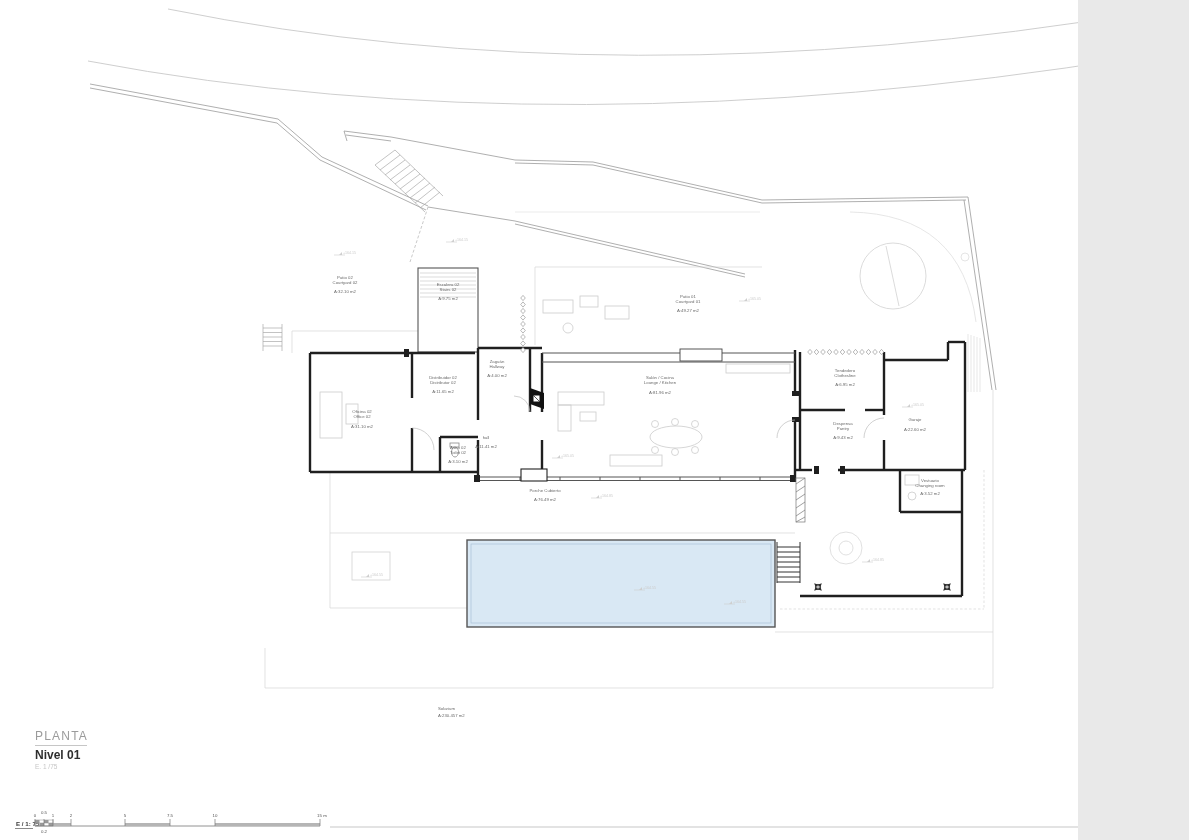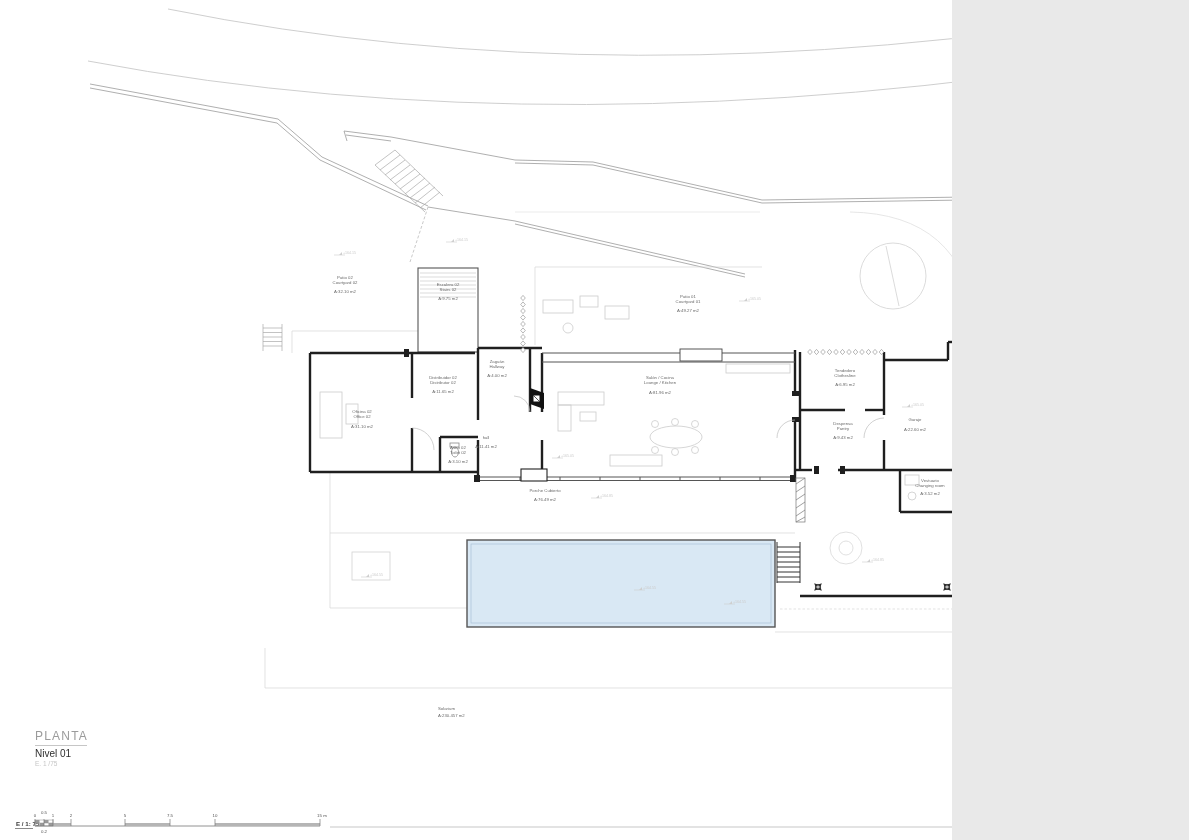--- a/index.html
+++ b/index.html
@@ -1,24 +1,24 @@
 <!DOCTYPE html>
 <html><head>
 <meta charset="utf-8">
 <style>
   html,body{margin:0;padding:0;background:#e9e9e9;}
   .sheet{
-    position:relative;width:944px;height:840px;background:#ffffff;
-    font-family:"Liberation Sans", sans-serif;overflow:hidden;padding-left:8px;
+    position:relative;width:1078px;height:840px;background:#ffffff;
+    font-family:"Liberation Sans", sans-serif;overflow:hidden;
   }
   svg{position:absolute;left:0;top:0;}
   .titleblock{position:absolute;left:35px;top:729px;width:120px;}
   .tb-series{color:#9b9b9b;font-size:12px;letter-spacing:1.2px;border-bottom:1px solid #c6c6c6;
              padding-bottom:2px;width:52px;}
-  .tb-level{color:#2e2e2e;font-size:10px;font-weight:normal;margin-top:2px;}
+  .tb-level{color:#2e2e2e;font-size:12px;font-weight:bold;margin-top:2px;}
   .tb-scale{color:#c6c6c6;font-size:6.5px;margin-top:1px;}
   .lbl{fill:#6a6a6a;font-size:4.3px;}
   .lbl-area{fill:#6a6a6a;font-size:4.3px;}
   .lvl{fill:#cccccc;font-size:3.6px;}
   .tick-lbl{fill:#555;font-size:4.4px;}
 </style>
 </head>
 <body>
 
 <div class="sheet">

